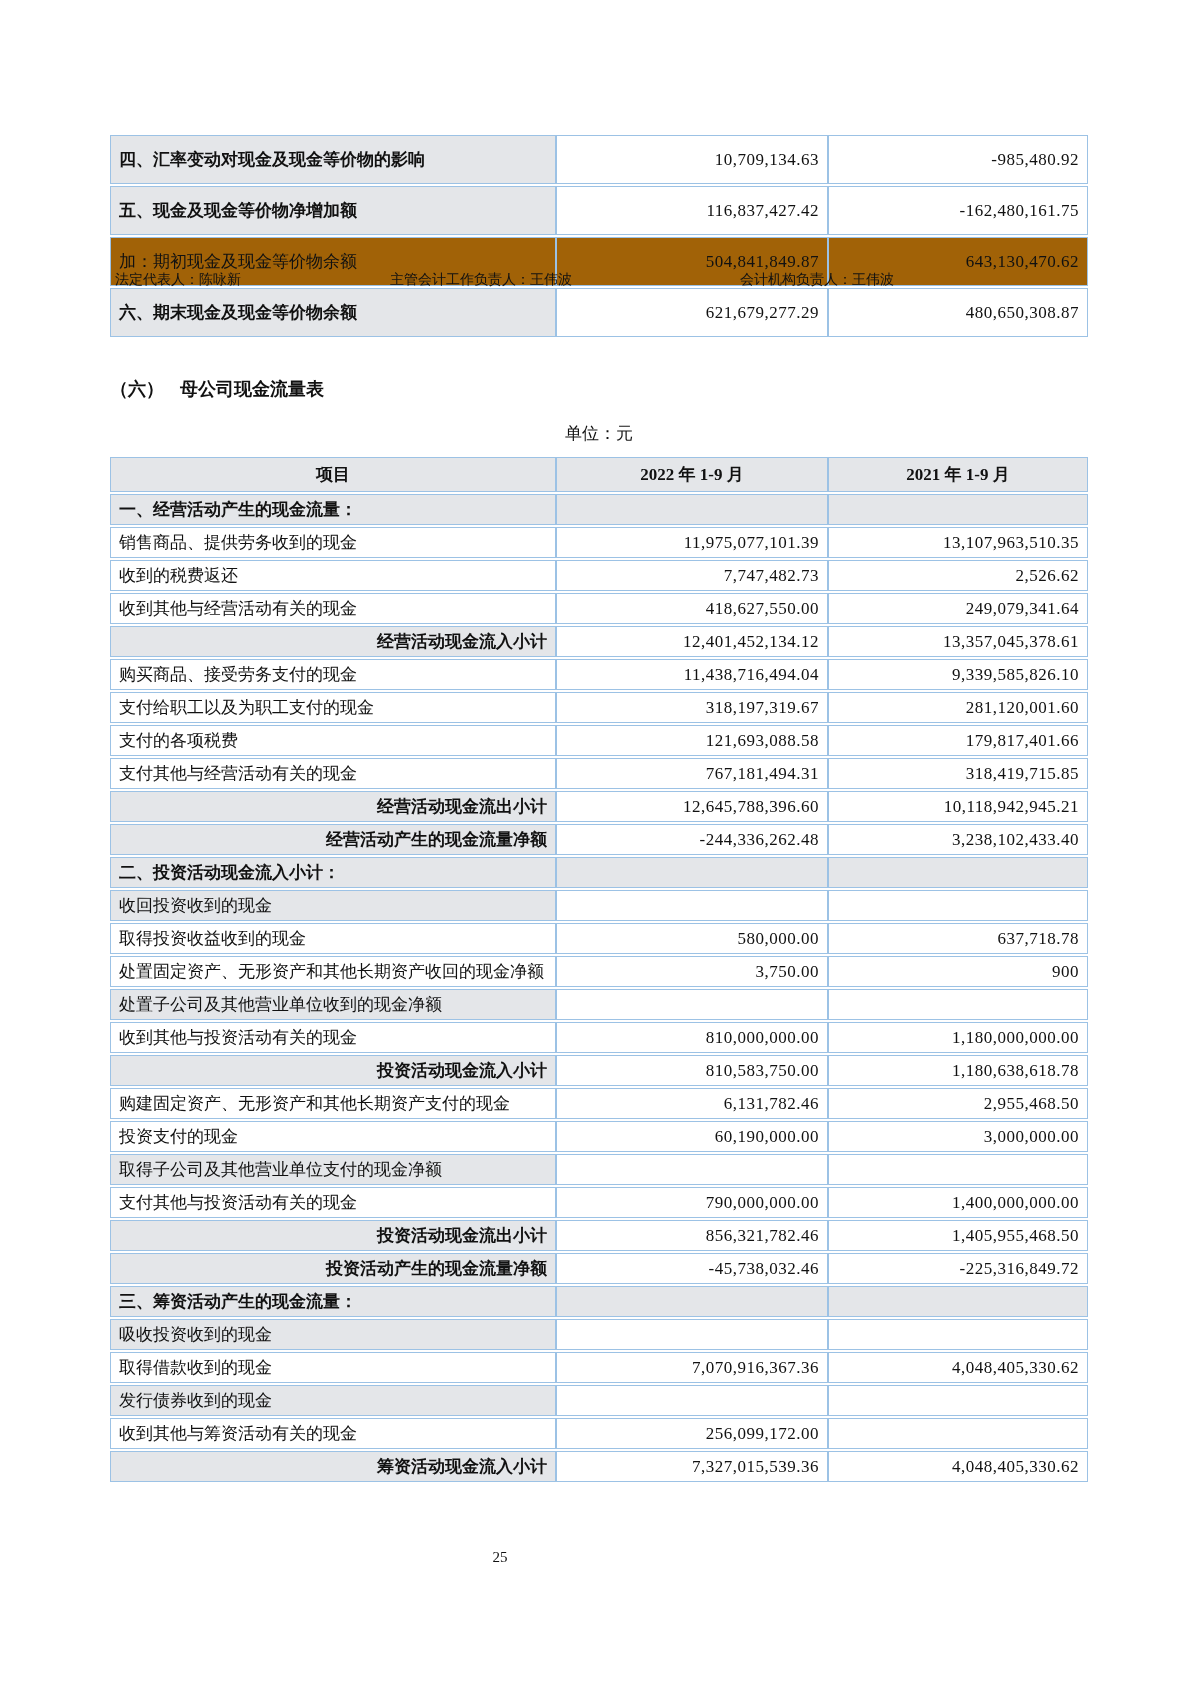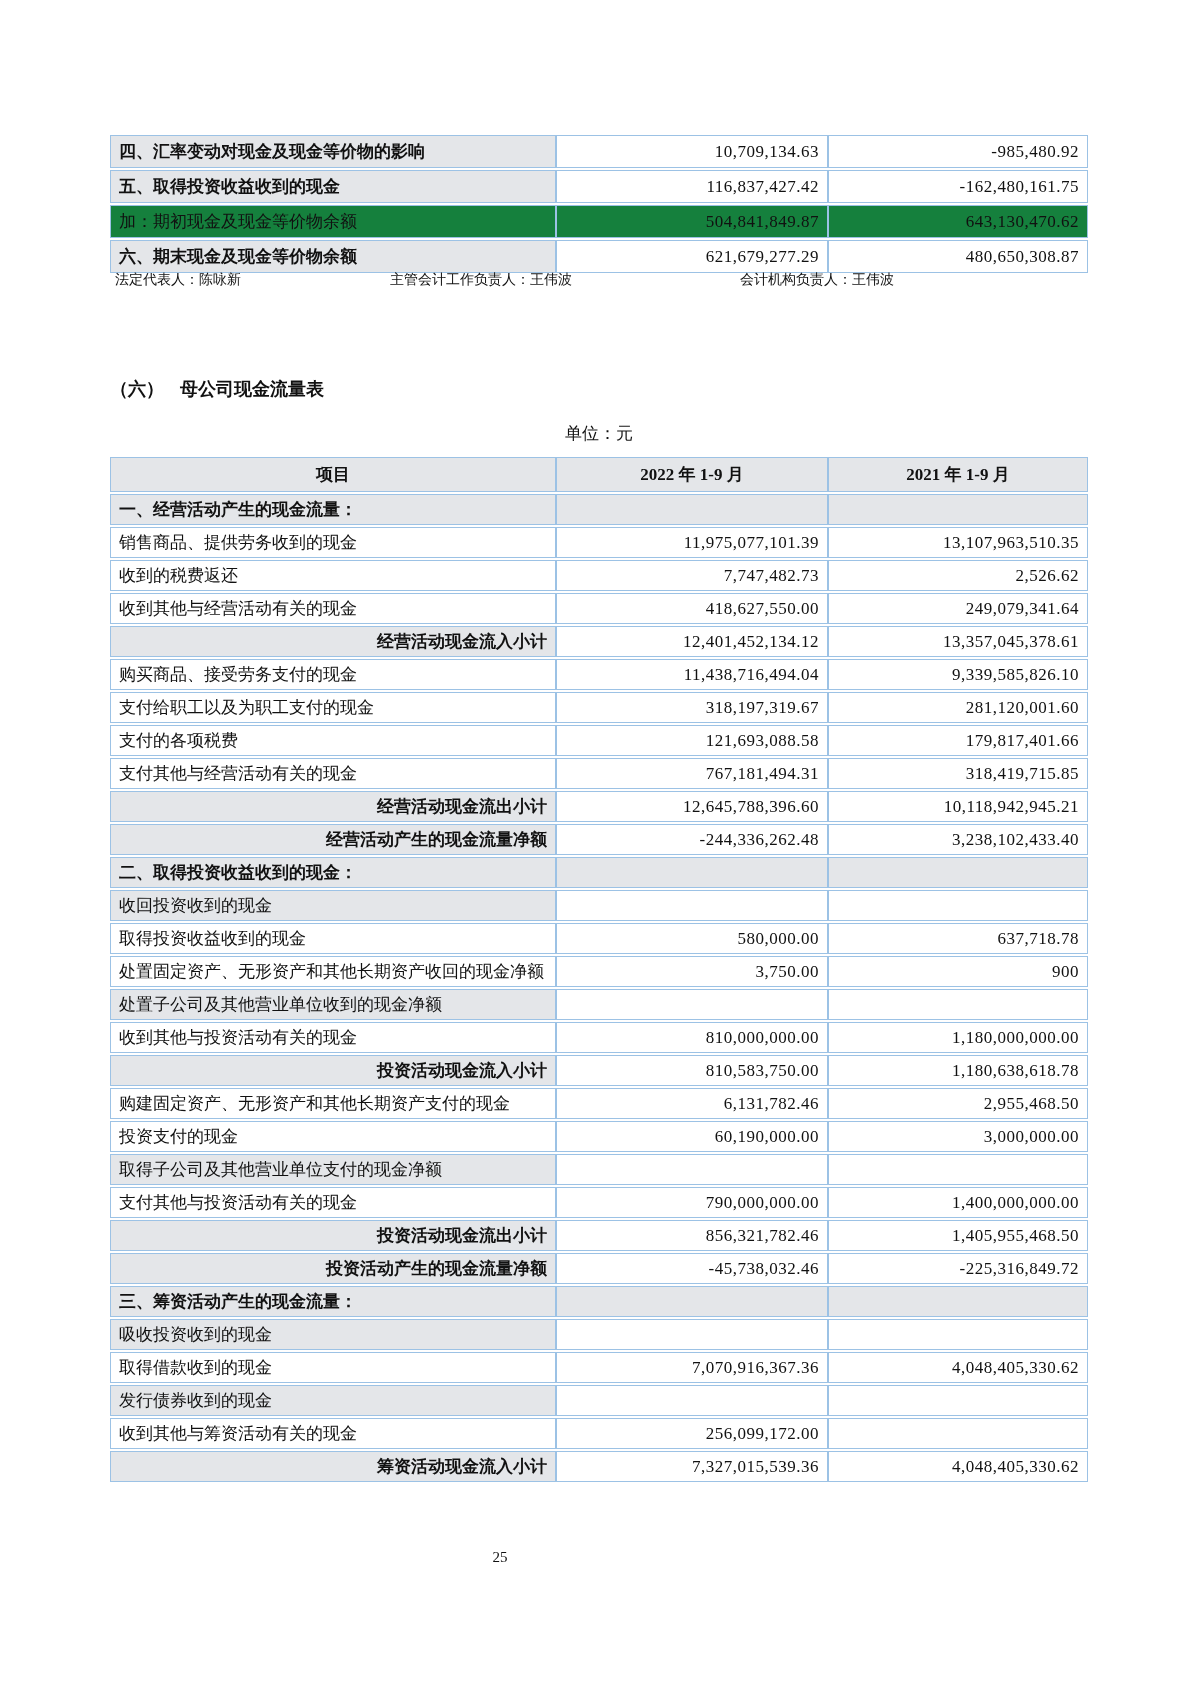--- a/index.html
+++ b/index.html
@@ -38,29 +38,29 @@
     background:var(--shade);
     padding:6px 18px;
   }
   .col-label{width:446px;}
   .col-v1{width:272px;}
   .col-v2{width:260px;}
 
   td.lbl{text-align:left;}
   td.num{text-align:right;letter-spacing:0.5px;}
 
-  tr.row-plain td{background:#15803d;font-weight:normal;}
+  tr.row-plain td{background:#a16207;font-weight:normal;}
   tr.row-bold-shaded td.lbl{background:var(--shade);font-weight:bold;}
   tr.row-section td{background:var(--shade);}
   tr.row-section td.lbl{font-weight:bold;}
   tr.row-subtotal td.lbl{background:var(--shade);font-weight:bold;text-align:right;}
   tr.row-item-shaded td.lbl{background:var(--shade);}
 
   .top-table-wrap{top:133px;}
-  .top-table td{padding:5px 8px;font-family:Liberation Serif, serif;}
+  .top-table td{padding:13px 8px;font-family:Liberation Serif, serif;}
 
   .signatories{top:271px;height:24px;font-size:14px;}
   .signatories span{position:absolute;top:0;white-space:nowrap;}
   .sig-1{left:5px;}
   .sig-2{left:280px;}
   .sig-3{left:630px;}
 
   .section-title{
     top:377px;font-size:18px;font-weight:bold;
     display:flex;gap:16px;align-items:baseline;
@@ -86,21 +86,21 @@
           <col class="col-v1">
           <col class="col-v2">
         </colgroup>
       <tbody id="top-table-body">
           <tr class="row-bold-shaded">
             <td class="lbl">四、汇率变动对现金及现金等价物的影响</td>
             <td class="num">10,709,134.63</td>
             <td class="num">-985,480.92</td>
           </tr>
           <tr class="row-bold-shaded">
-            <td class="lbl">五、取得投资收益收到的现金</td>
+            <td class="lbl">五、现金及现金等价物净增加额</td>
             <td class="num">116,837,427.42</td>
             <td class="num">-162,480,161.75</td>
           </tr>
           <tr class="row-plain">
             <td class="lbl">加：期初现金及现金等价物余额</td>
             <td class="num">504,841,849.87</td>
             <td class="num">643,130,470.62</td>
           </tr>
           <tr class="row-bold-shaded">
             <td class="lbl">六、期末现金及现金等价物余额</td>
@@ -188,21 +188,21 @@
             <td class="lbl">经营活动现金流出小计</td>
             <td class="num">12,645,788,396.60</td>
             <td class="num">10,118,942,945.21</td>
           </tr>
           <tr class="row-subtotal">
             <td class="lbl">经营活动产生的现金流量净额</td>
             <td class="num">-244,336,262.48</td>
             <td class="num">3,238,102,433.40</td>
           </tr>
           <tr class="row-section">
-            <td class="lbl">二、取得投资收益收到的现金：</td>
+            <td class="lbl">二、投资活动现金流入小计：</td>
             <td class="num"></td>
             <td class="num"></td>
           </tr>
           <tr class="row-item-shaded">
             <td class="lbl">收回投资收到的现金</td>
             <td class="num"></td>
             <td class="num"></td>
           </tr>
           <tr class="row-item">
             <td class="lbl">取得投资收益收到的现金</td>

